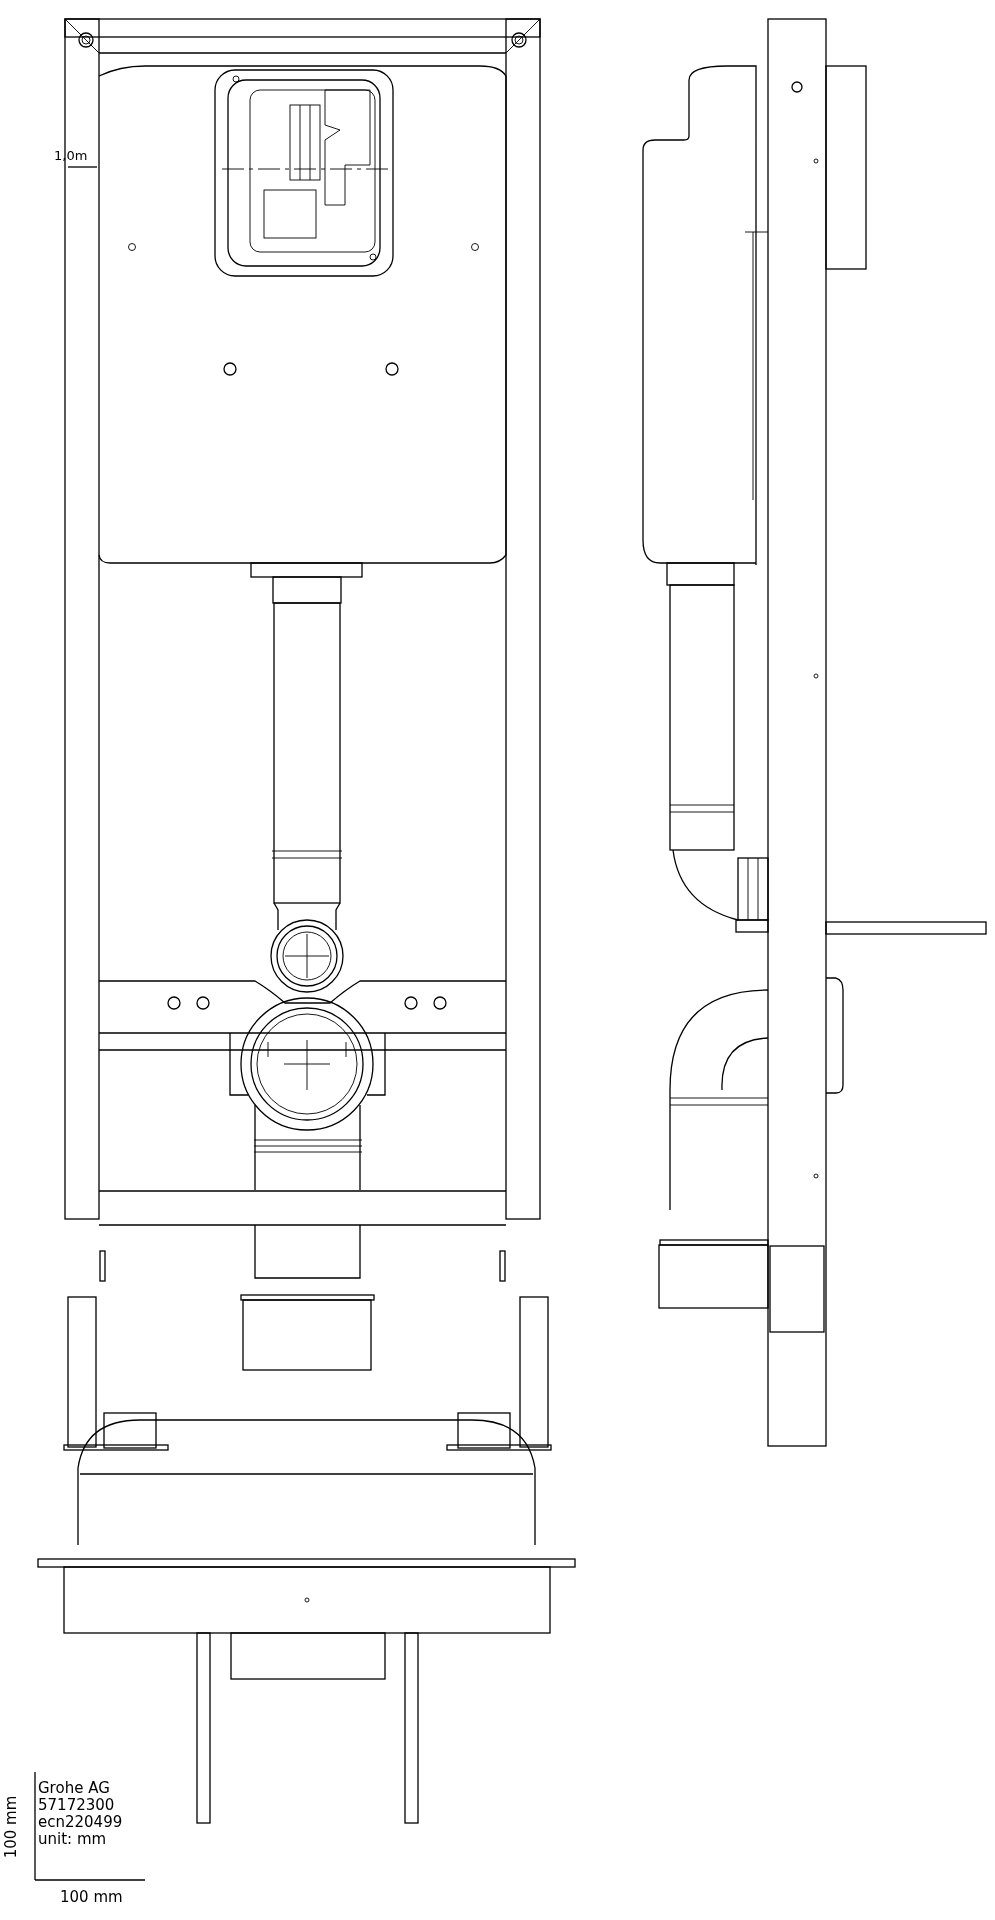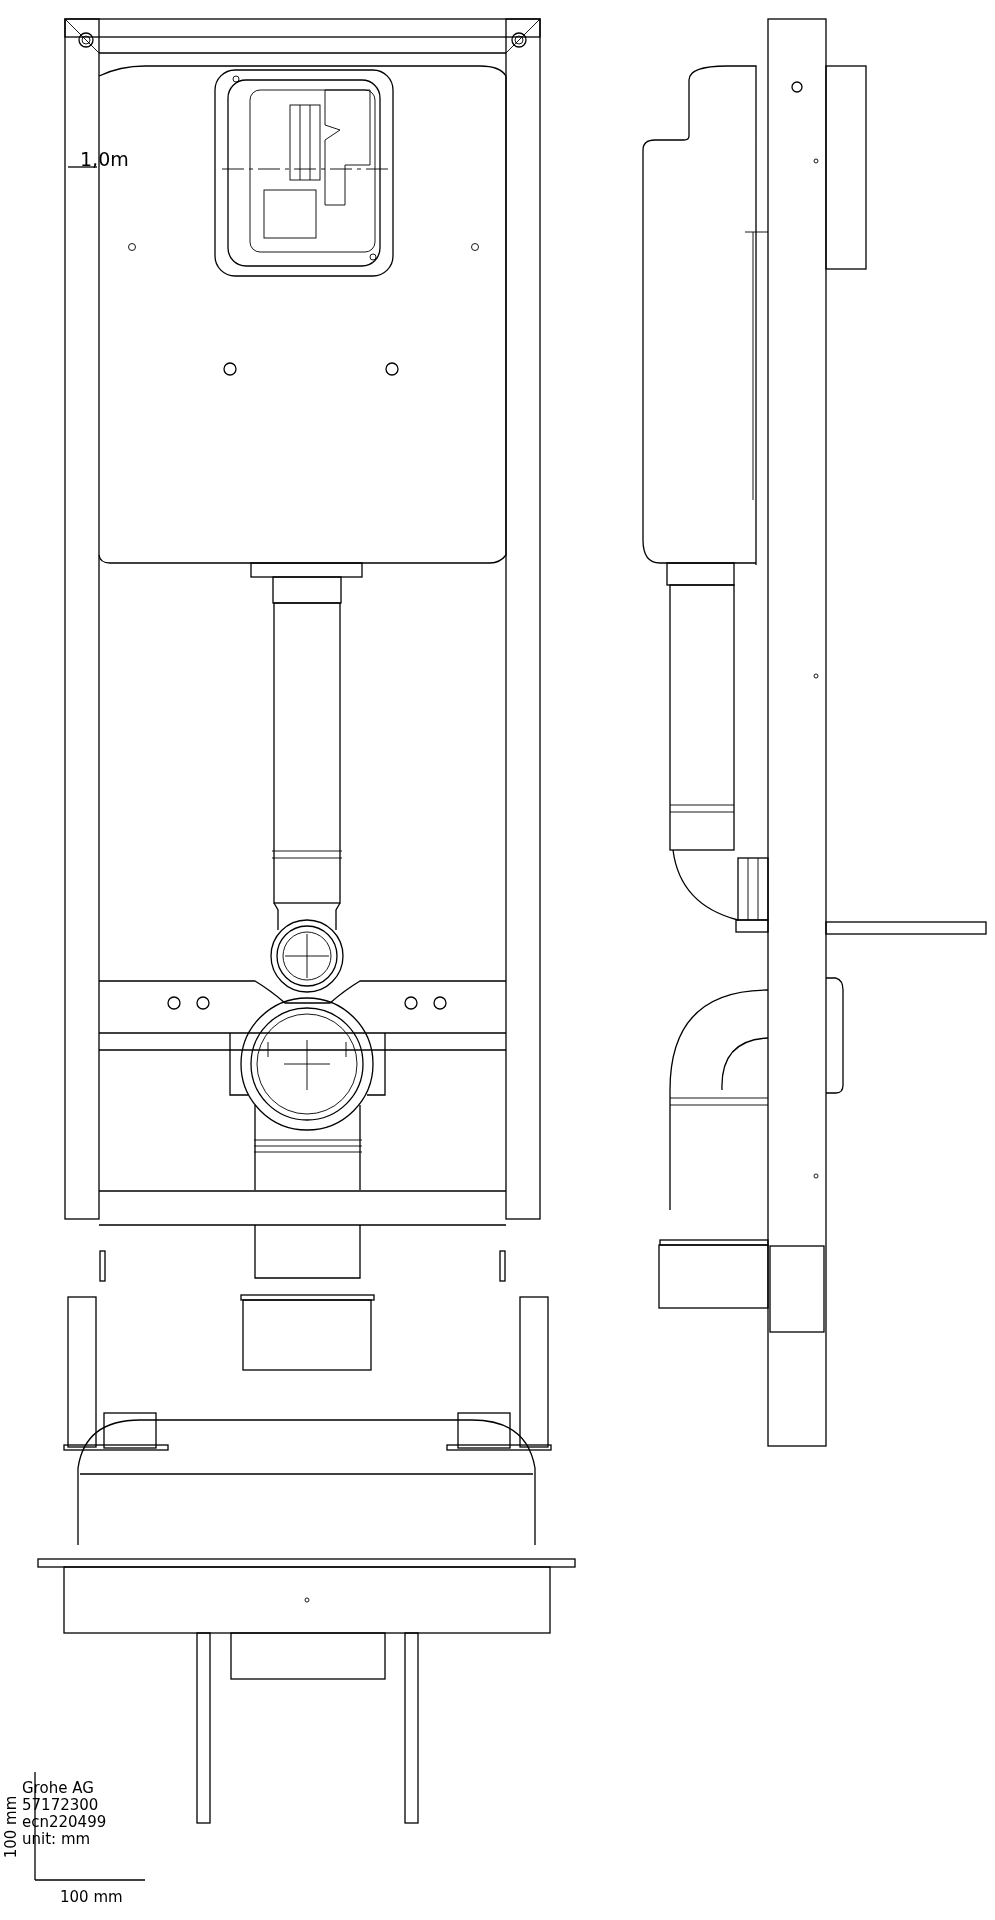--- a/index.html
+++ b/index.html
@@ -1,21 +1,21 @@
 <!DOCTYPE html>
 <html><head>
 <meta charset="utf-8">
 <style>
   html,body{margin:0;padding:0;background:#ffffff;}
   body{width:995px;height:1920px;position:relative;overflow:hidden;font-family:"DejaVu Sans",sans-serif;}
   svg{position:absolute;left:0;top:0;}
   .ln{fill:none;stroke:#000;stroke-width:1.3;}
   .th{fill:none;stroke:#000;stroke-width:0.9;}
   .lbl{position:absolute;font-family:"DejaVu Sans",sans-serif;color:#000;white-space:nowrap;}
-  .info{position:absolute;left:22px;top:1780px;font-size:15px;line-height:17px;}
+  .info{position:absolute;left:38px;top:1780px;font-size:15px;line-height:17px;}
 </style>
 </head>
 <body>
 
 <svg width="995" height="1920" viewBox="0 0 995 1920">
 
   <g>
 
     <rect class="ln" x="65" y="19" width="475" height="18"></rect>
     <rect class="ln" x="65" y="19" width="34" height="1200"></rect>
@@ -140,21 +140,21 @@
     <rect class="ln" x="197" y="1633" width="13" height="190"></rect>
     <rect class="ln" x="405" y="1633" width="13" height="190"></rect>
   </g>
 
   <g>
     <line class="ln" x1="35" y1="1772" x2="35" y2="1880"></line>
     <line class="ln" x1="35" y1="1880" x2="145" y2="1880"></line>
   </g>
 </svg>
 
-<div class="lbl" style="left:80px;top:148px;font-size:19px;">1,0m</div>
+<div class="lbl" style="left:54px;top:148px;font-size:13px;">1,0m</div>
 
 <div class="lbl" style="left:-20px;top:1818px;font-size:15px;transform:rotate(-90deg);transform-origin:center;">100  mm</div>
 
 <div class="info">
   <div>Grohe AG</div>
   <div>57172300</div>
   <div>ecn220499</div>
   <div>unit:  mm</div>
 </div>
 

